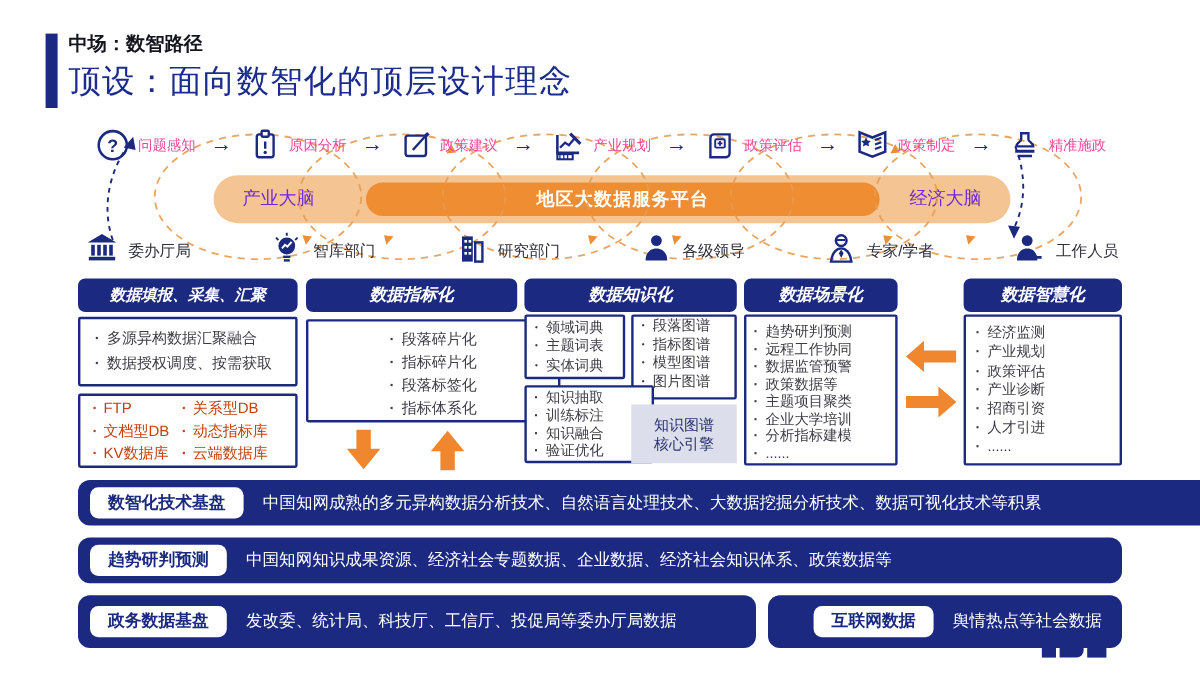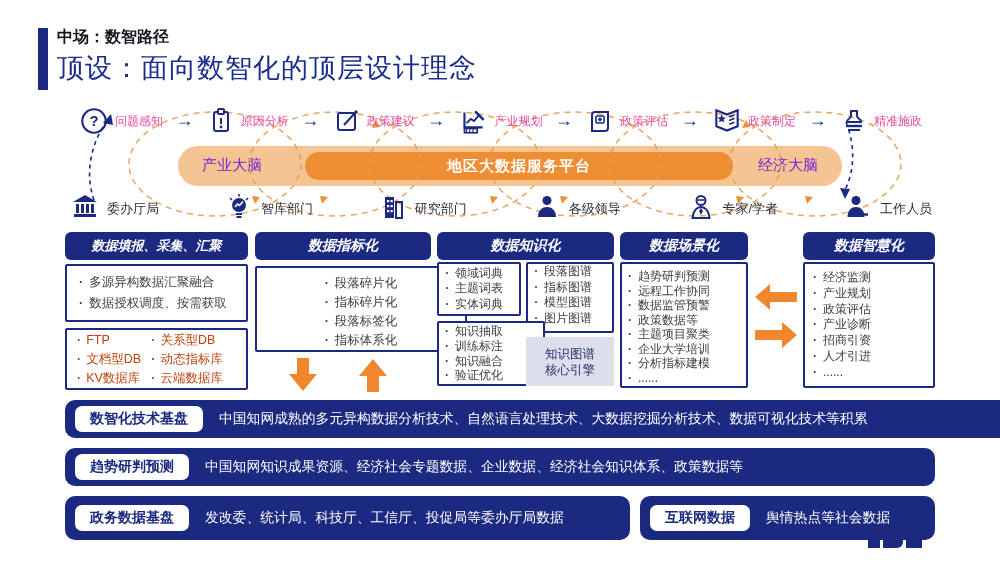--- a/index.html
+++ b/index.html
@@ -89,21 +89,21 @@
   .c5-box li { font-size:12px; line-height:15.8px; }
 
   
   .fbar { position:absolute; background:#1B2A80; border-radius:10px; display:flex; align-items:center; }
   .fbar .pill { background:#fff; border-radius:7px; color:#1B2A80; font-weight:bold; font-size:14px;
     padding:4px 15px; margin-left:10px; white-space:nowrap; }
   .fbar .ftext { color:#fff; font-size:13.8px; margin-left:16px; white-space:nowrap; }
   .fbar1 { left:65px; top:400px; width:979px; height:38px; }
   .fbar2 { left:65px; top:448px; width:870px; height:38px; }
   .fbar3 { left:65px; top:496px; width:565px; height:44px; }
-  .fbar4 { left:640px; top:496px; width:295px; height:44px; }
+  .fbar4 { left:640px; top:496px; width:295px; height:44px;padding-left:28px; }
 
   
   .watermark { position:absolute; left:868px; top:539px; width:70px; height:12px; overflow:hidden; }
   .watermark i { display:inline-block; background:#1B2A80; height:9px; margin-right:3px; vertical-align:top; }
   .wm1 { width:12px; } .wm2 { width:20px; border-radius:0 0 6px 0; } .wm3 { width:16px; }
 </style>
 </head>
 <body>
 
 <div class="stage">

